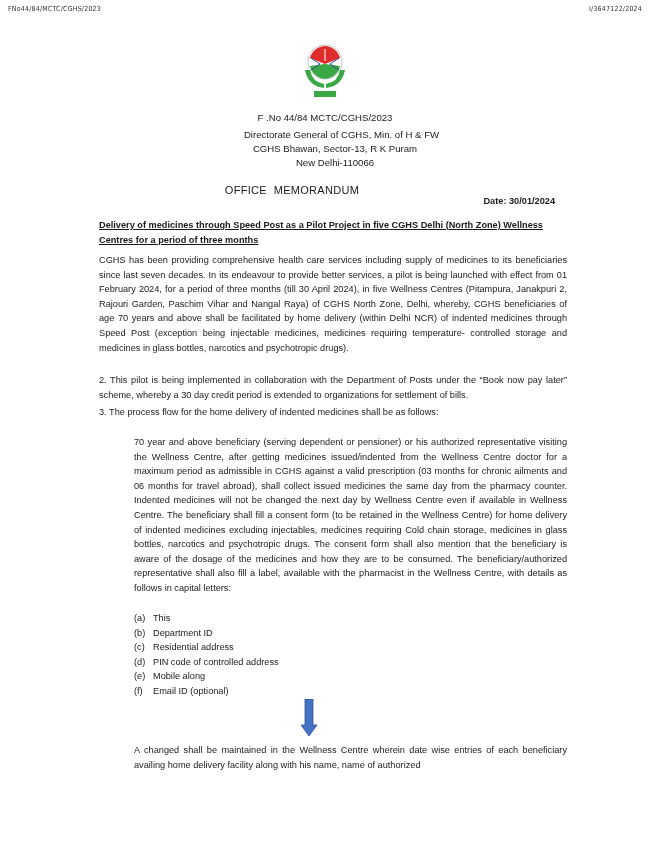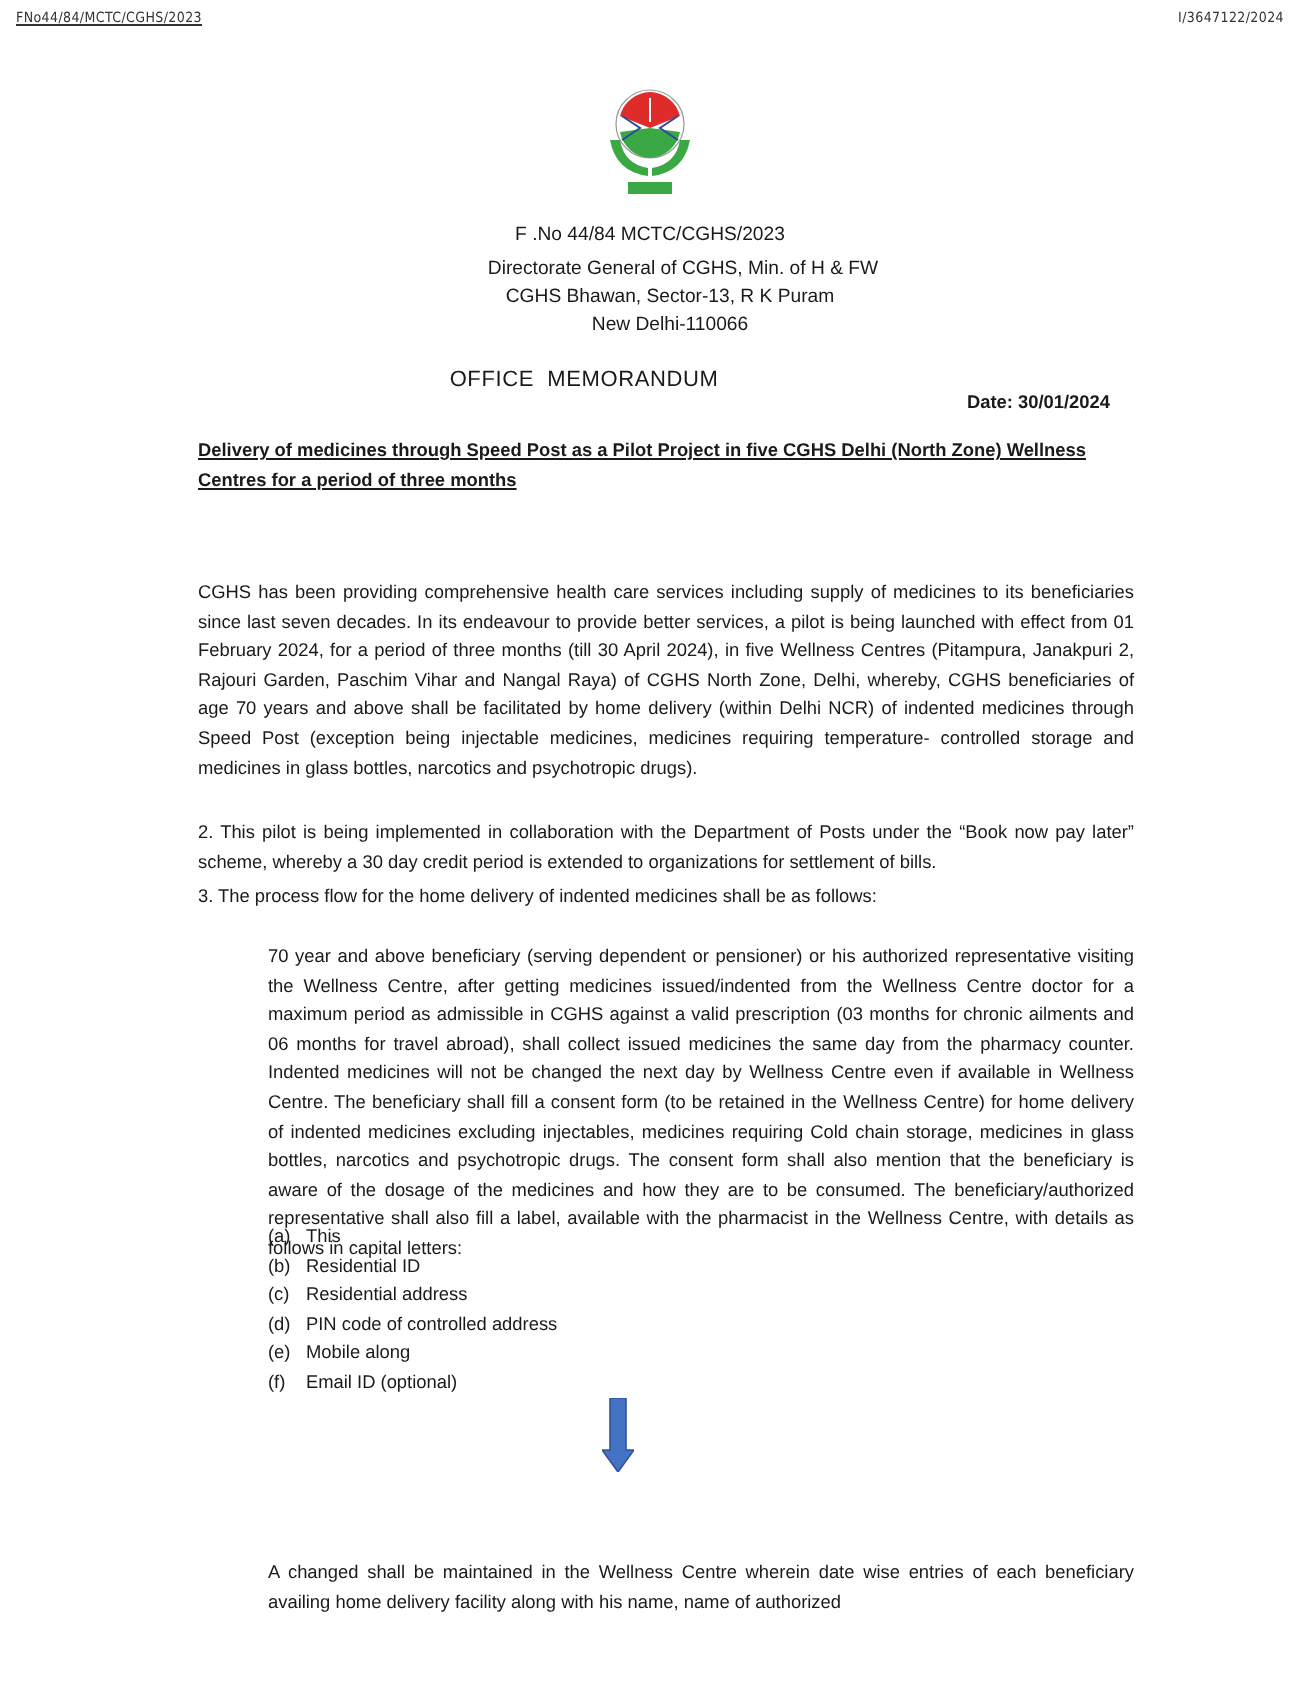--- a/index.html
+++ b/index.html
@@ -1,26 +1,26 @@
 <!DOCTYPE html>
 <html><head>
 <meta charset="utf-8">
 <style>
   html, body { margin:0; padding:0; background:#ffffff; }
   body { width:650px; height:841px; position:relative; overflow:hidden;
          font-family:"Liberation Sans", sans-serif; color:#1a1a1a; }
   .hdr { position:absolute; top:5px; font-family:"DejaVu Sans Condensed","DejaVu Sans", sans-serif; font-size:7px; color:#333; letter-spacing:0.2px; }
-  .hdr.left { left:8px;text-decoration:underline; }
+  .hdr.left { left:8px; }
   .hdr.right { right:8px; }
   .logo { position:absolute; left:302px; top:40px; width:46px; height:60px; }
   .addr { position:absolute; left:0; width:650px; text-align:center; font-size:9.6px; line-height:14px; color:#1a1a1a; }
   .om { position:absolute; top:184px; left:0; width:584px; text-align:center; font-size:11px; letter-spacing:0.3px; }
   .date { position:absolute; top:196px; right:95px; font-size:9.2px; font-weight:bold;margin-left:20px; }
   .subject { position:absolute; top:218px; left:99px; width:468px; font-size:9.2px; font-weight:bold; line-height:15px; text-decoration:underline; }
-  .para { position:absolute; left:99px; width:468px; font-size:9.2px; line-height:14.6px; text-align:justify;margin-top:36px; }
+  .para { position:absolute; left:99px; width:468px; font-size:9.2px; line-height:14.6px; text-align:justify; }
   .indent { left:134px; width:433px; }
   .list { position:absolute; left:134px; top:611px; font-size:9.2px; line-height:14.5px; }
   .list-item { display:flex; }
   .list-item .mk { width:19px; }
   .arrow { position:absolute; left:301px; top:699px; width:16px; height:37px; }
 </style>
 </head>
 <body>
 
 <div class="hdr left">FNo44/84/MCTC/CGHS/2023</div>
@@ -52,21 +52,21 @@
 <div class="para" style="top:405px;">3.  The process flow for the home delivery of indented medicines shall be as follows:</div>
 <div class="para indent" style="top:435px;">70 year and above beneficiary (serving dependent or pensioner) or his authorized representative visiting the Wellness Centre, after getting medicines issued/indented from the Wellness Centre doctor for a maximum period as admissible in CGHS against a valid prescription (03 months for chronic ailments and 06 months for travel abroad), shall collect issued medicines the same day from the pharmacy counter. Indented medicines will not be changed the next day by Wellness Centre even if available in Wellness Centre.  The beneficiary shall fill a consent form (to be retained in the Wellness Centre) for home delivery of indented medicines excluding injectables, medicines requiring Cold chain storage, medicines in glass bottles, narcotics and psychotropic drugs. The consent form shall also mention that the beneficiary is aware of the dosage of the medicines and how they are to be consumed. The beneficiary/authorized representative shall also fill a label, available with the pharmacist in the Wellness Centre, with details as follows in capital letters:</div>
 
 <div class="list">
   <div class="list-item">
       <span class="mk">(a)</span>
       <span>This</span>
     </div>
   <div class="list-item">
       <span class="mk">(b)</span>
-      <span>Residential ID</span>
+      <span>Department ID</span>
     </div>
   <div class="list-item">
       <span class="mk">(c)</span>
       <span>Residential address</span>
     </div>
   <div class="list-item">
       <span class="mk">(d)</span>
       <span>PIN code of controlled address</span>
     </div>
   <div class="list-item">

